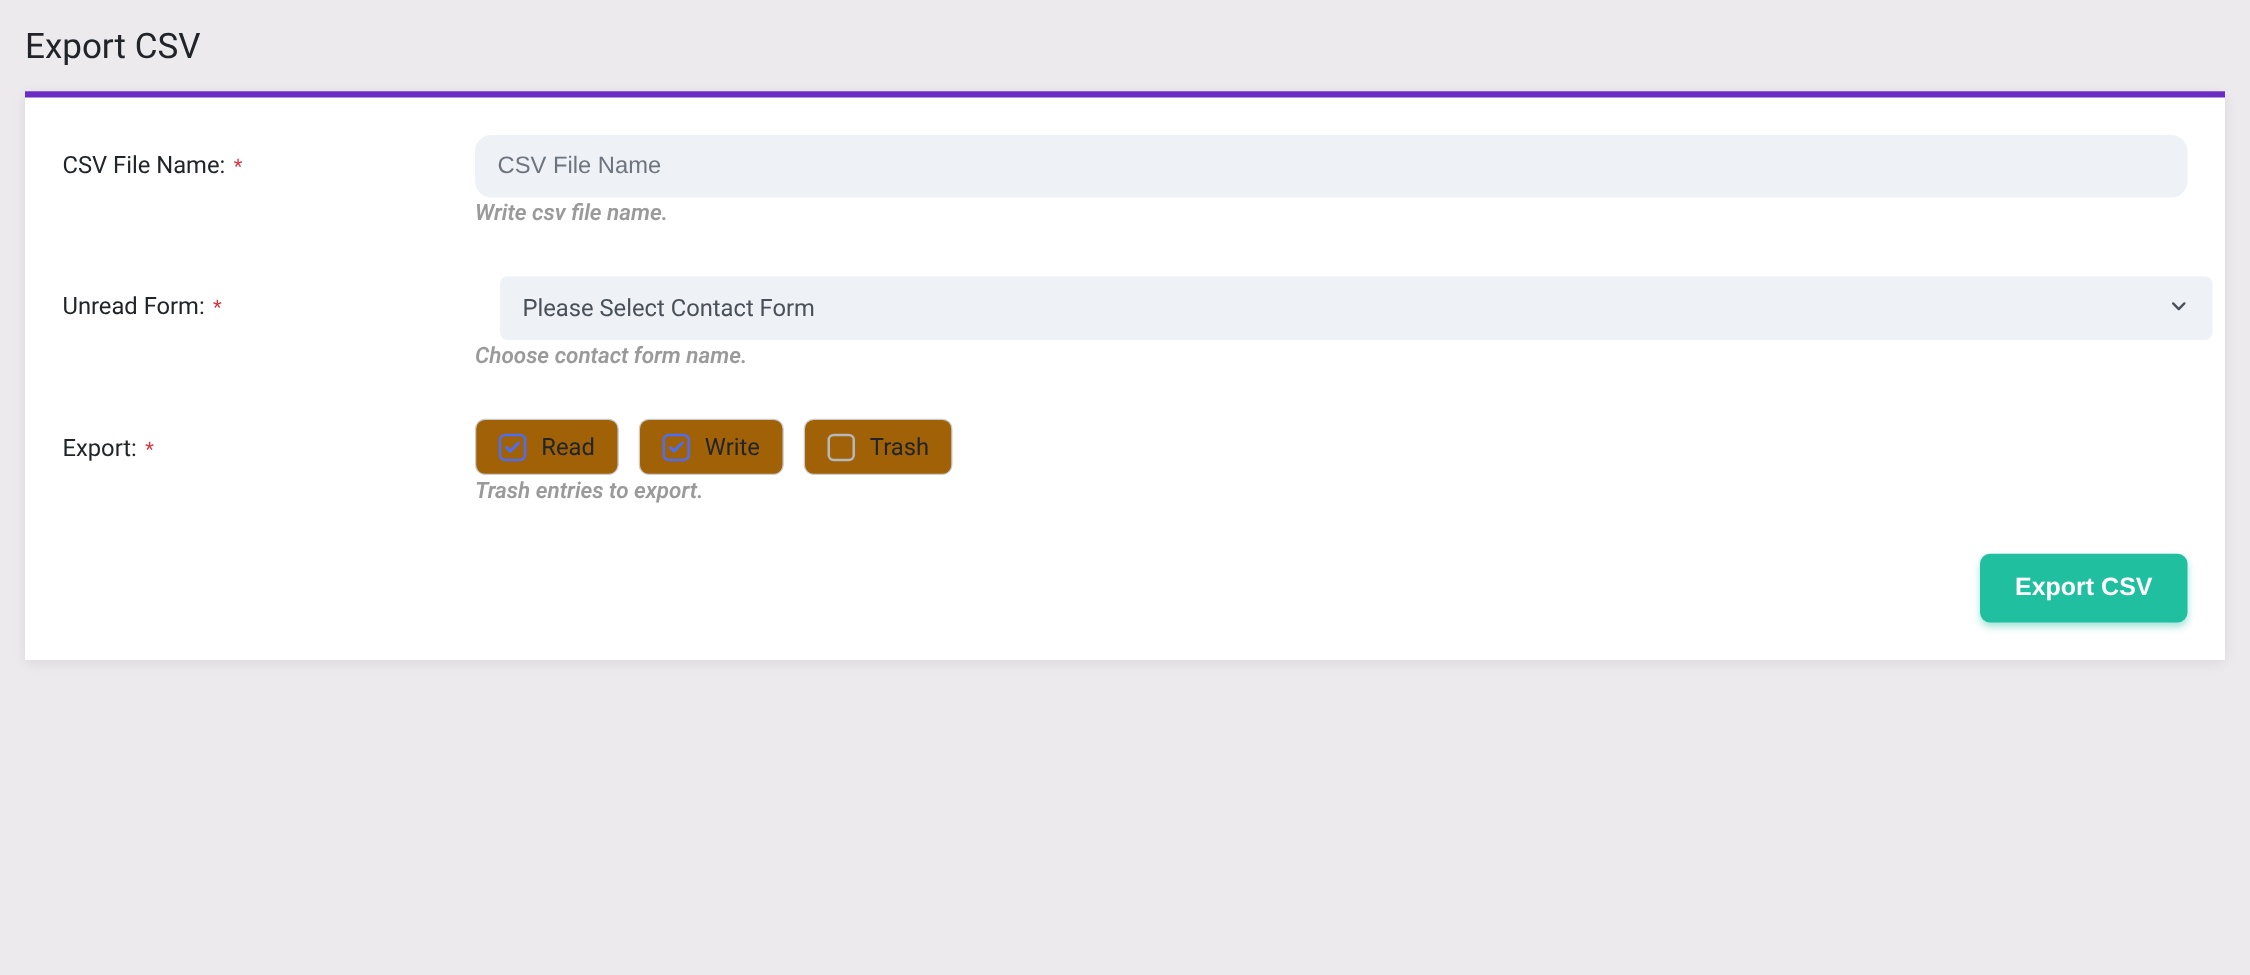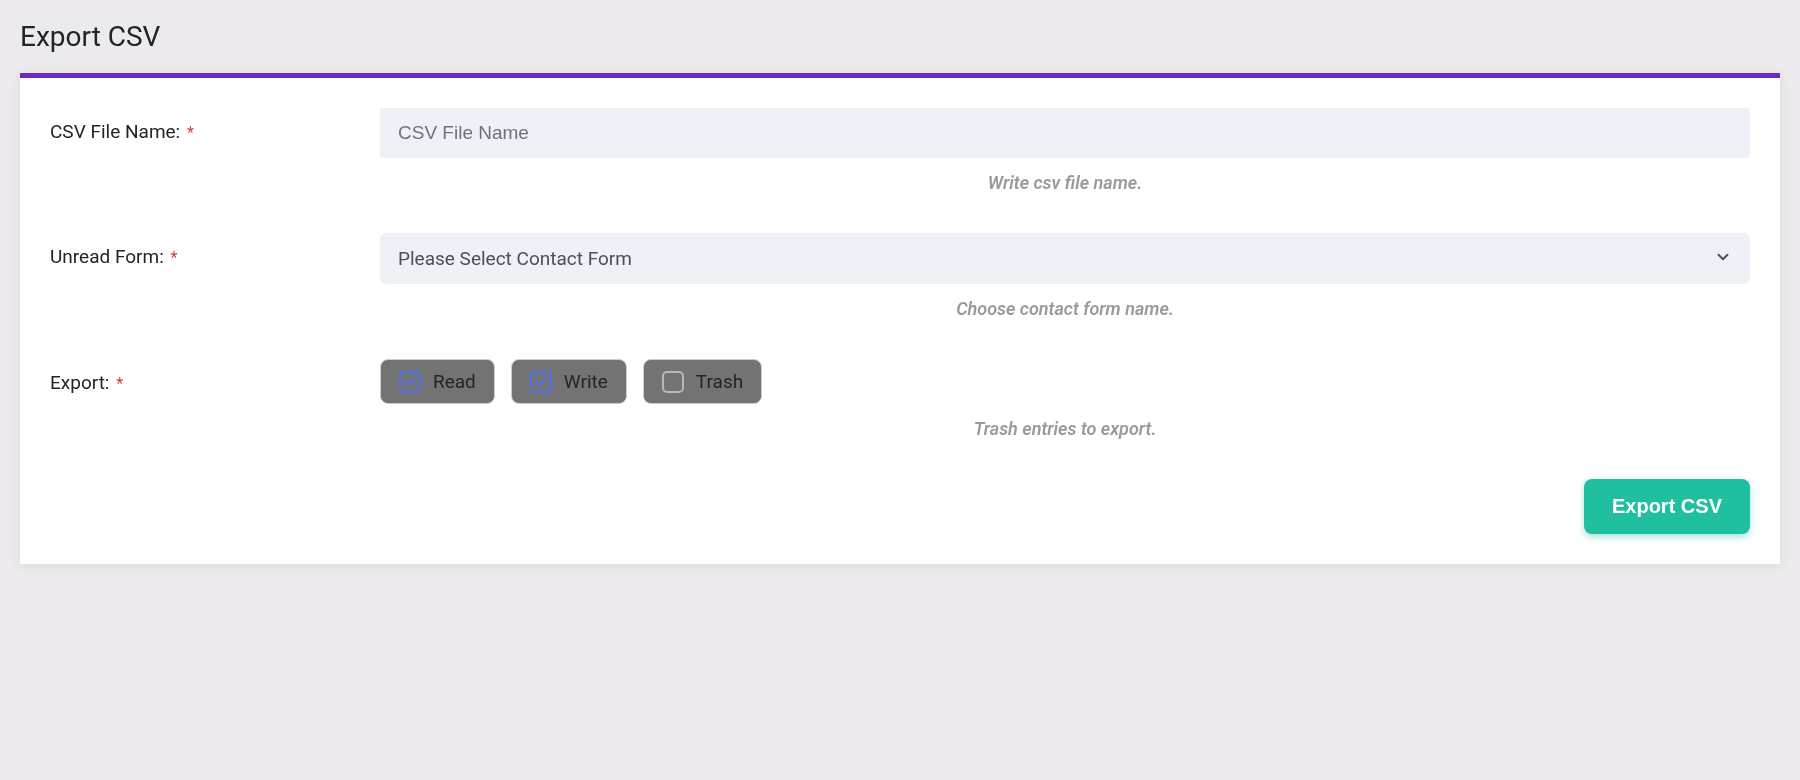--- a/index.html
+++ b/index.html
@@ -46,31 +46,32 @@
       color: #dc3545;
       margin-left: 2px;
     }
     .form-control-col {
       flex: 1;
     }
     .text-input {
       width: 100%;
       background: #eef1f6;
       border: none;
-      border-radius: 2px;
+      border-radius: 13px;
       padding: 14px 18px;
       font-size: 19px;
       color: #212529;
     }
     .text-input::placeholder {
       color: #6c757d;
     }
     .select-wrapper {
       position: relative;
       width: 100%;
+      margin-left: 20px;
     }
     .select-input {
       width: 100%;
       background: #eef1f6;
       border: none;
       border-radius: 6px;
       padding: 14px 18px;
       font-size: 19px;
       color: #495057;
       appearance: none;
@@ -82,37 +83,36 @@
       right: 18px;
       top: 50%;
       transform: translateY(-50%);
       pointer-events: none;
     }
     .helper-text {
       font-size: 18px;
       font-style: italic;
       color: #9a9a9a;
       font-weight: 600;
-      margin-top: 14px;
+      margin-top: 2px;
       display: block;
-      text-align: center;
     }
     .checkbox-group {
       display: flex;
       gap: 16px;
     }
     .checkbox-item {
       display: flex;
       align-items: center;
       gap: 12px;
       border: 1px solid #c9ccd1;
       border-radius: 8px;
       padding: 10px 18px;
       cursor: pointer;
-      background: #737373;
+      background: #a16207;
     }
     .checkbox-box {
       width: 22px;
       height: 22px;
       border: 2px solid #4c6ef5;
       border-radius: 5px;
       display: flex;
       align-items: center;
       justify-content: center;
       flex-shrink: 0;

